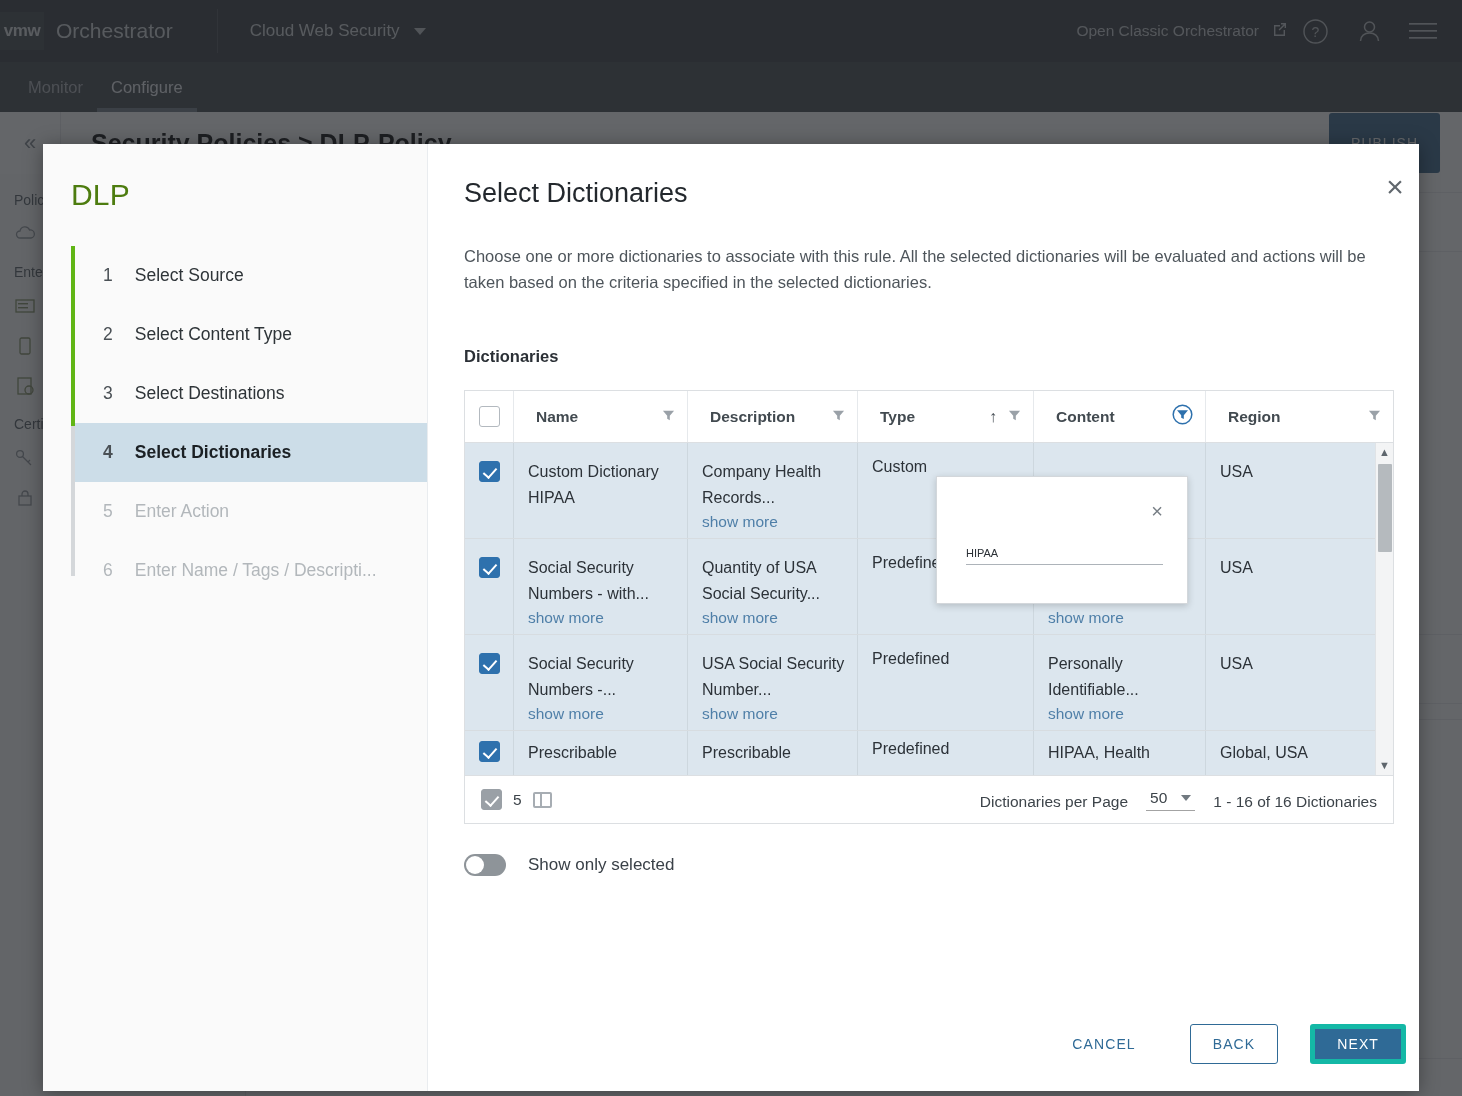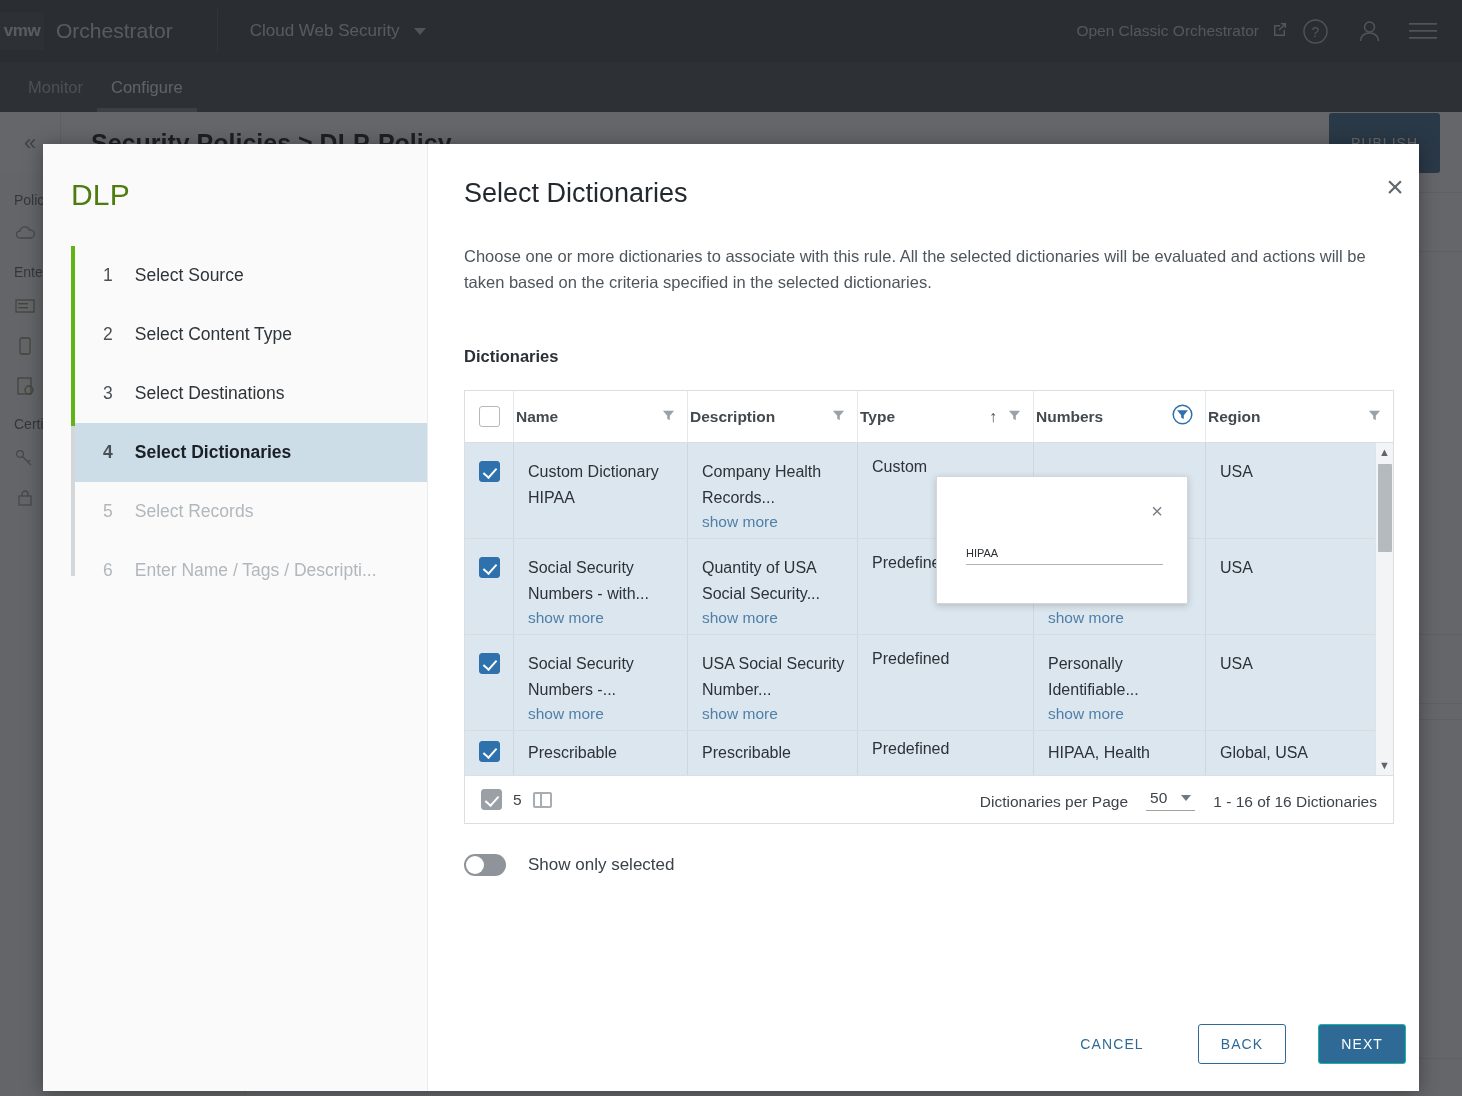--- a/index.html
+++ b/index.html
@@ -148,21 +148,21 @@
   }
   .sec-label { margin-top: 52px; font-size: 16.5px; color: #2b3036; font-weight: 600; }
 
   
   #grid { margin-top: 24px; width: 930px; border: 1px solid #dcdfe2; background:#fff; position: relative; }
   .grid-head {
     display: flex; height: 52px; align-items: center;
     background: #fff; border-bottom: 1px solid #dcdfe2;
     font-size: 15.5px; color: #424a50; font-weight: 600;
   }
-  .hc { display: flex; align-items: center; height: 100%; padding-left: 2px; position: relative; }
+  .hc { display: flex; align-items: center; height: 100%; padding-left: 22px; position: relative; }
   .hc + .hc { border-left: 1px solid #e6e9ec; }
   .hc .lbl { flex: 1; }
   .hc .tools { display: flex; align-items: center; gap: 11px; padding-right: 12px; }
   .c-chk { width: 48px; justify-content: center; padding-left: 0; }
   .c-name { width: 174px; }
   .c-desc { width: 170px; }
   .c-type { width: 176px; }
   .c-cat  { width: 172px; }
   .c-reg  { flex: 1; }
 
@@ -266,21 +266,21 @@
 
   
   #modal-actions {
     position: absolute; right: 36px; bottom: 27px;
     display: flex; align-items: center; gap: 32px;
   }
   .btn { font-size: 14px; letter-spacing: 1.1px; border-radius: 3px; padding: 0 22px; height: 40px;
          font-family: "Liberation Sans", sans-serif; cursor: pointer; }
   .btn-link { background: none; border: none; color: #2f6a96; }
   .btn-outline { background: #fff; border: 1px solid #2f6a96; color: #2f6a96; }
-  .btn-primary { background: #2f6a96; border: 1px solid #14b8a6; color: #fff; }
+  .btn-primary { background: #2f6a96; border: 5px solid #14b8a6; color: #fff; }
 </style>
 </head>
 <body>
 
 <div id="app-backdrop">
 
   <div id="topbar">
     <div class="vmw-logo">vmw</div>
     <div class="product-name">Orchestrator</div>
     <div class="topbar-sep"></div>
@@ -420,21 +420,21 @@
       <div class="step">
         <span class="num">3</span>
         <span>Select Destinations</span>
       </div>
       <div class="step active">
         <span class="num">4</span>
         <span>Select Dictionaries</span>
       </div>
       <div class="step disabled">
         <span class="num">5</span>
-        <span>Select Records</span>
+        <span>Enter Action</span>
       </div>
       <div class="step disabled">
         <span class="num">6</span>
         <span>Enter Name / Tags / Descripti...</span>
       </div>
     </div>
   </div>
 
   <div id="modal-right">
     <div id="close-x">×</div>
@@ -473,21 +473,21 @@
           <span class="tools">
             <span class="sortup">↑</span>
             <span>
               <svg class="funnel" viewBox="0 0 14 14">
                   <path d="M1 2h12l-4.6 5.4V12L5.6 10.6V7.4z" fill="#9aa1a8"></path>
                 </svg>
             </span>
           </span>
         </div>
         <div class="hc c-cat">
-          <span class="lbl">Numbers</span>
+          <span class="lbl">Content</span>
           <span class="tools">
             <span>
               <svg width="21" height="21" viewBox="0 0 21 21">
                   <circle cx="10.5" cy="10.5" r="9.3" fill="none" stroke="#2e71ad" stroke-width="1.5"></circle>
                   <path d="M5 6.3h11l-4.2 5V15l-2.6-1.3v-2.4z" fill="#2e71ad"></path>
                 </svg>
             </span>
           </span>
         </div>
         <div class="hc c-reg">

